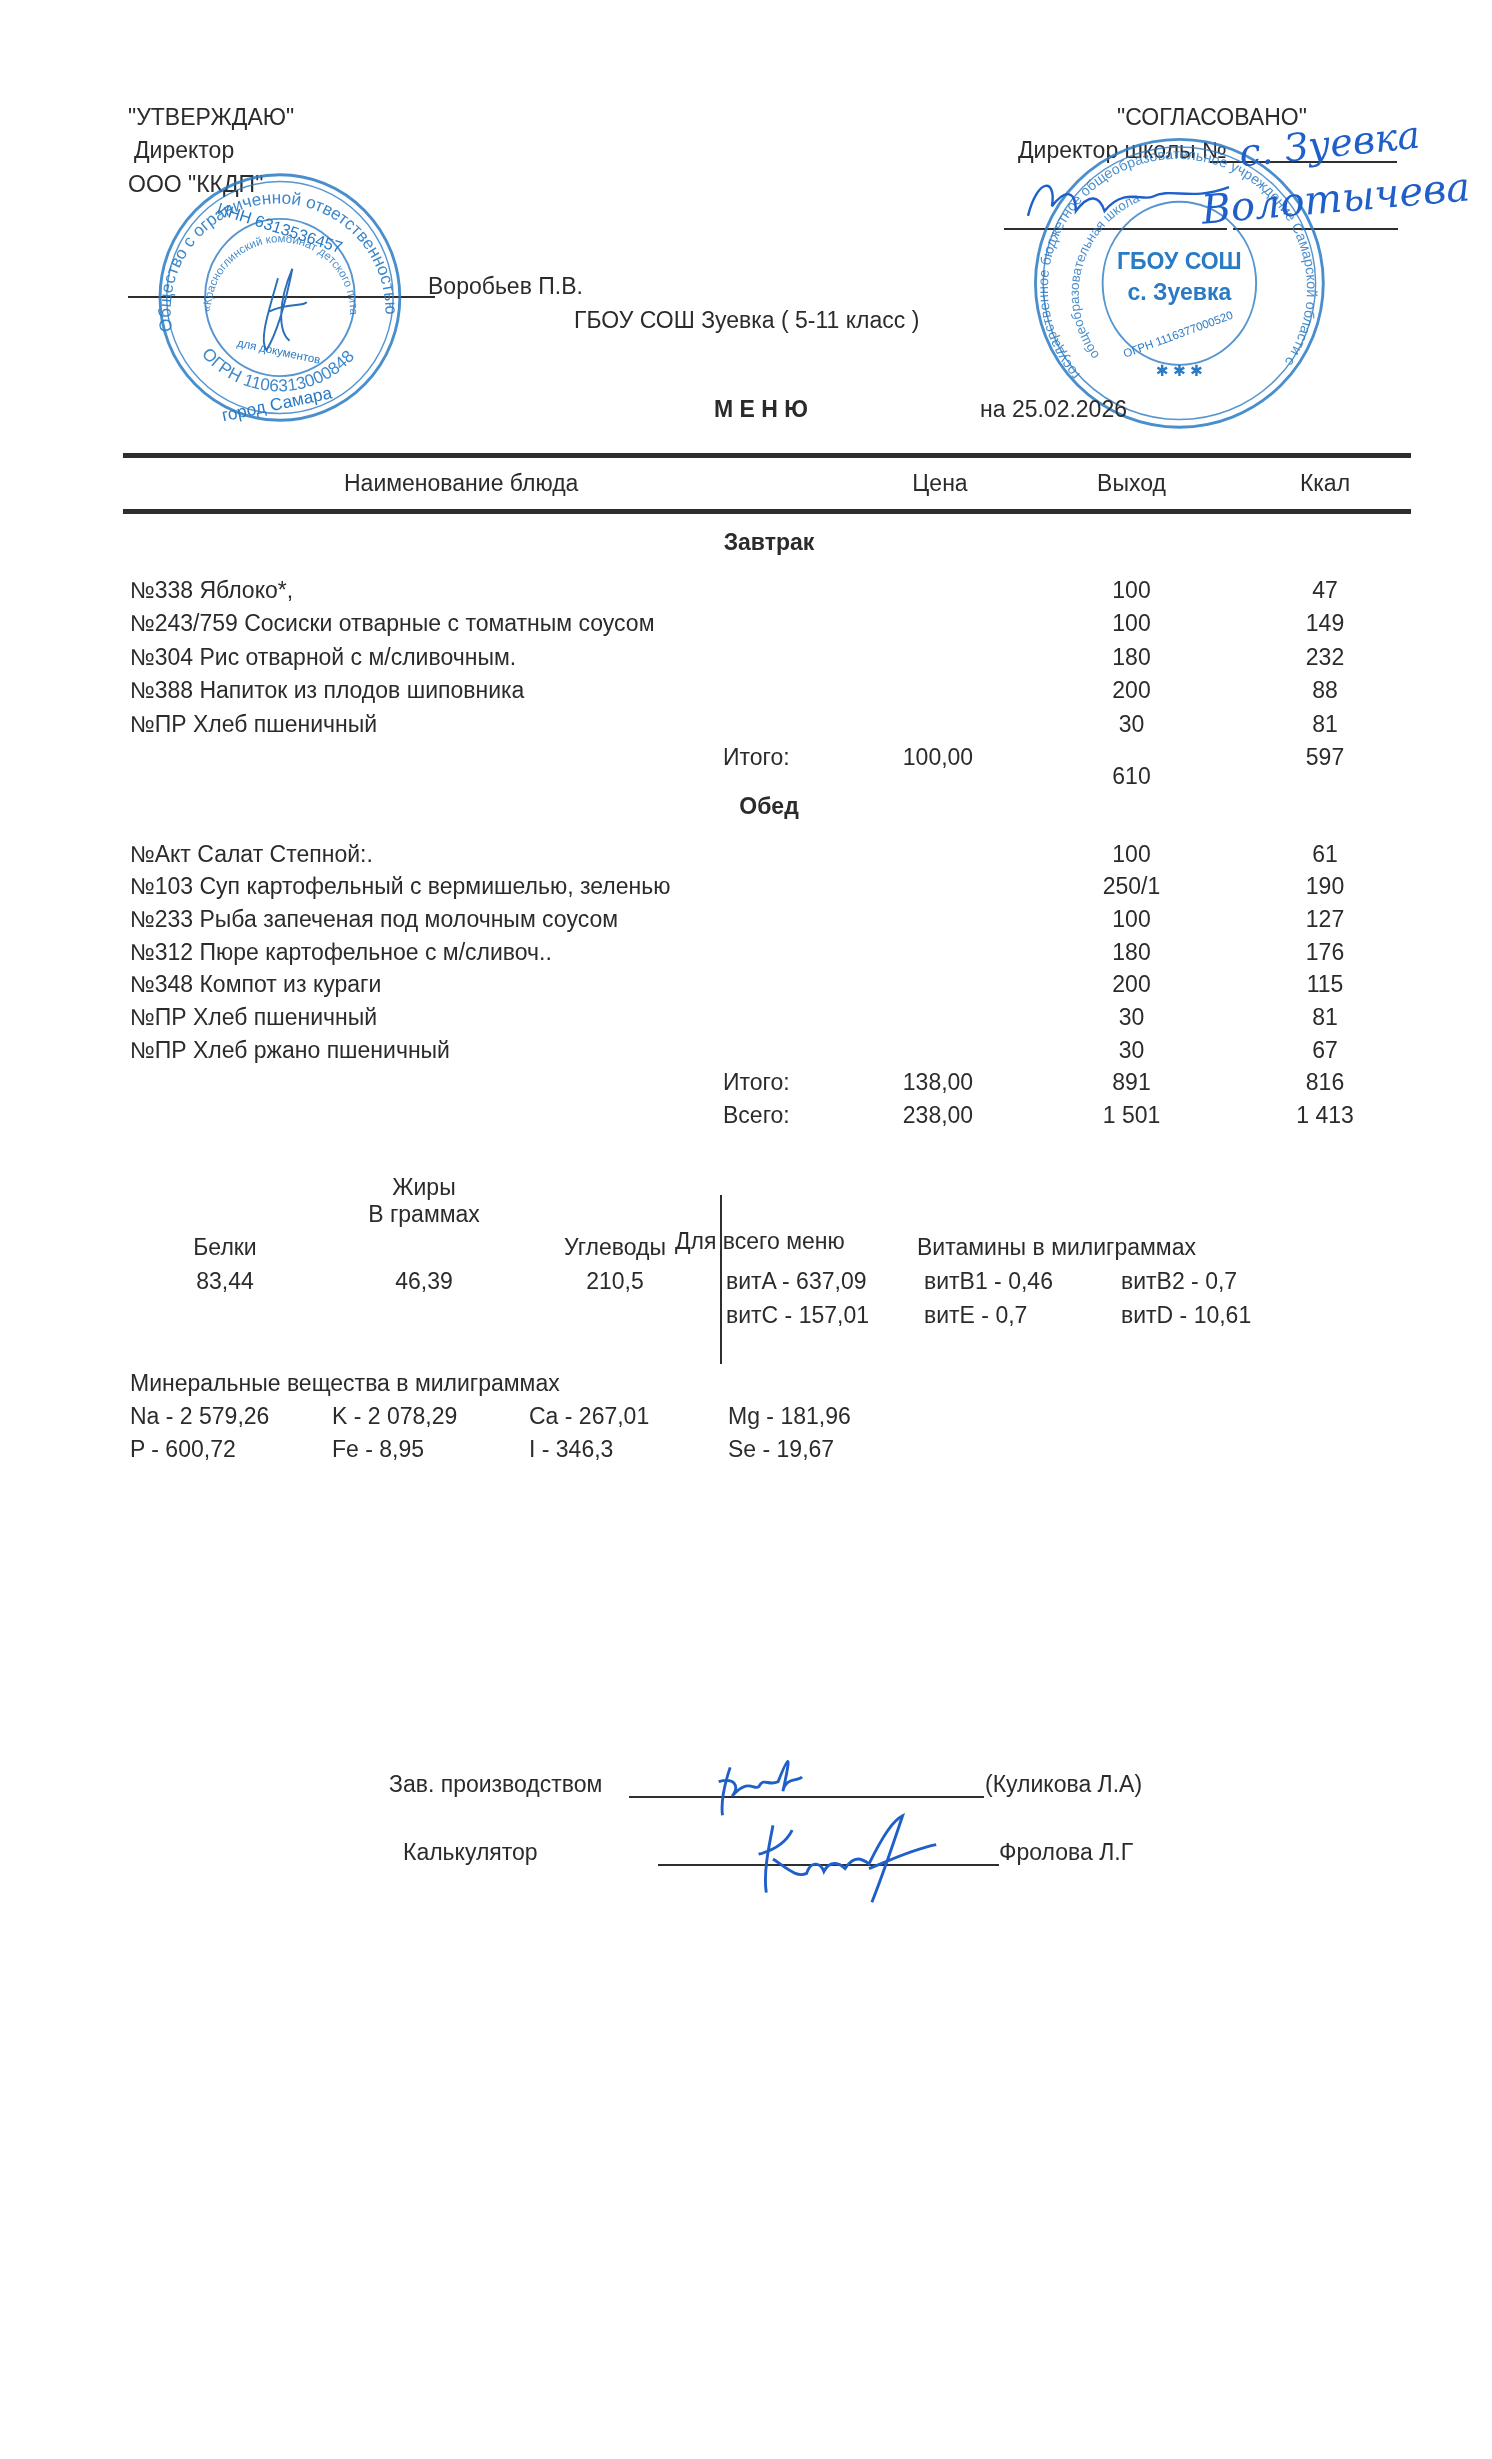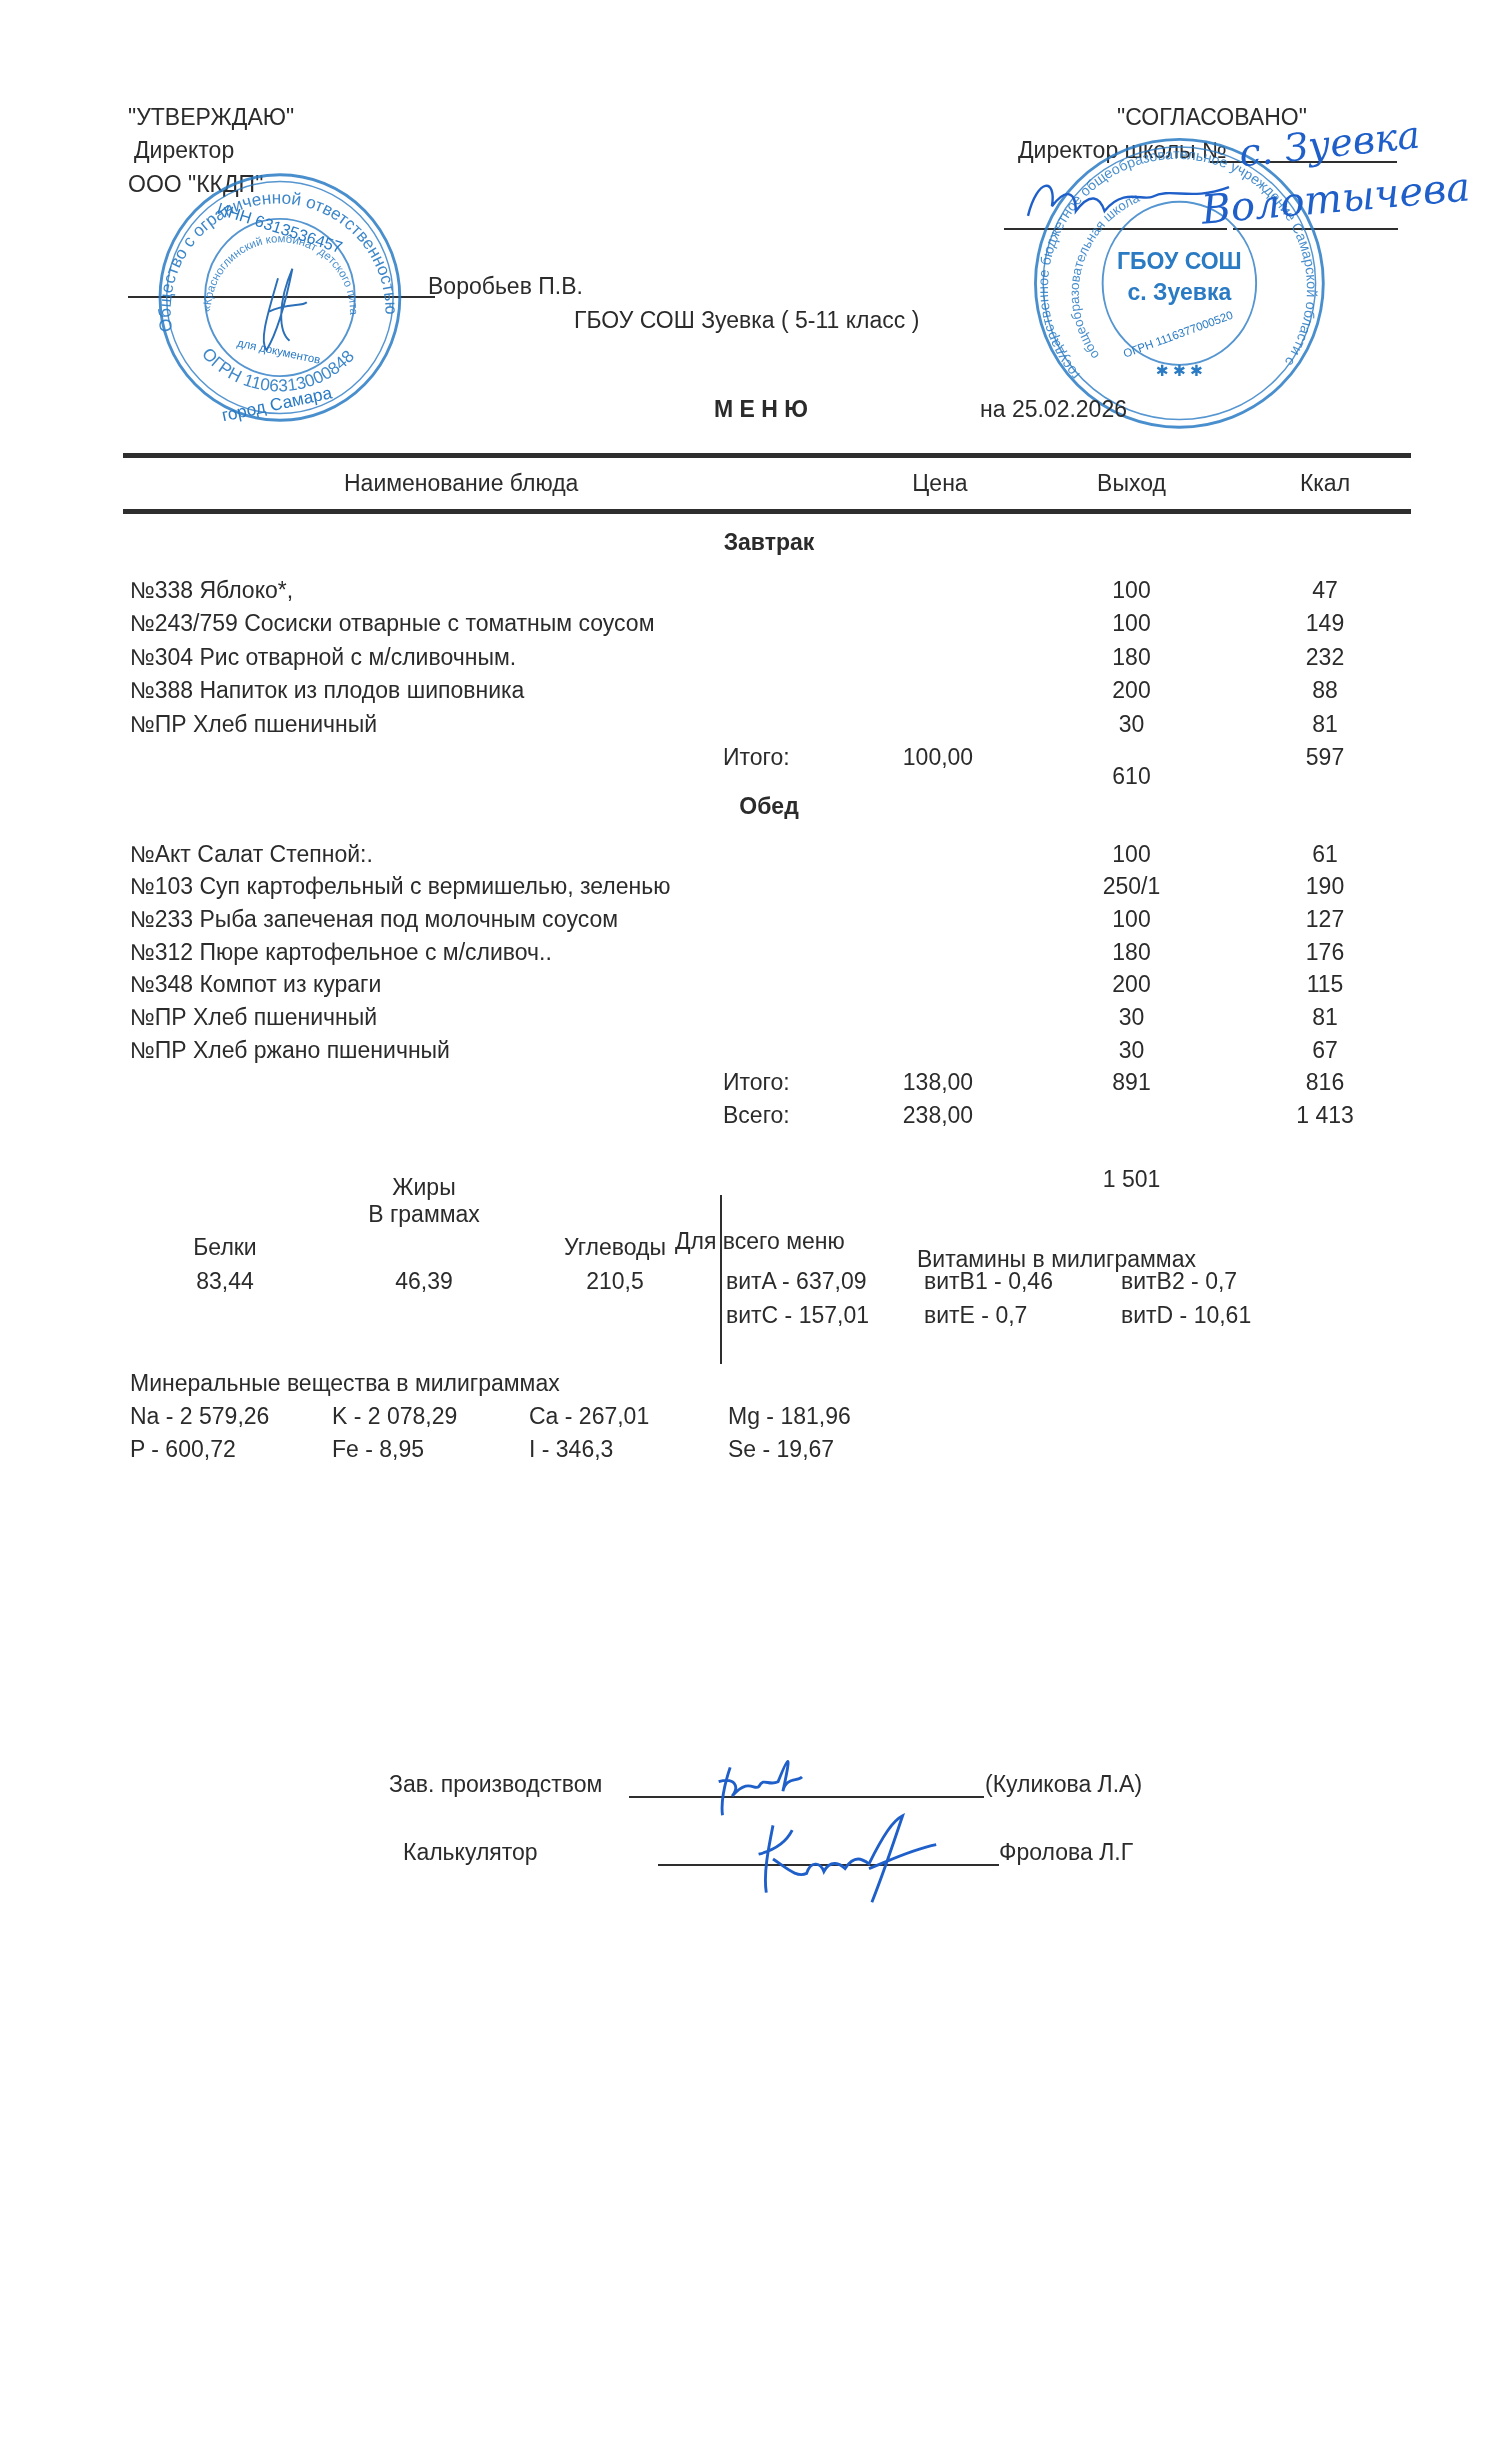--- a/index.html
+++ b/index.html
@@ -165,38 +165,38 @@
   </div>
   <div>
     <div class="abs" style="left:723px;top:1071px;">Итого:</div>
     <div class="abs r" style="left:865px;width:146px;top:1071px;">138,00</div>
     <div class="abs r" style="left:1057px;width:149px;top:1071px;">891</div>
     <div class="abs r" style="left:1249px;width:152px;top:1071px;">816</div>
   </div>
   <div>
     <div class="abs" style="left:723px;top:1104px;">Всего:</div>
     <div class="abs r" style="left:865px;width:146px;top:1104px;">238,00</div>
-    <div class="abs r" style="left:1057px;width:149px;top:1168px;">1 501</div>
+    <div class="abs r" style="left:1057px;width:149px;top:1104px;">1 501</div>
     <div class="abs r" style="left:1249px;width:152px;top:1104px;">1 413</div>
   </div>
 </div>
 
 <div class="abs" style="left:675px;top:1198px;margin-top:32px;">Для всего меню</div>
 <div class="abs c" style="left:328px;width:192px;top:1203px;">В граммах</div>
 
 <div class="abs c" style="left:148px;width:154px;top:1236px;">Белки</div>
 <div class="abs c" style="left:347px;width:154px;top:1176px;">Жиры</div>
 <div class="abs c" style="left:538px;width:154px;top:1236px;">Углеводы</div>
 <div class="abs c" style="left:148px;width:154px;top:1270px;">83,44</div>
 <div class="abs c" style="left:347px;width:154px;top:1270px;">46,39</div>
 <div class="abs c" style="left:538px;width:154px;top:1270px;">210,5</div>
 
 <div class="rule" style="left:720px;top:1195px;width:1.9px;height:169px;"></div>
 
-<div class="abs" style="left:917px;top:1236px;margin-top:12px;">Витамины в милиграммах</div>
+<div class="abs" style="left:917px;top:1236px;">Витамины в милиграммах</div>
 <div class="abs" style="left:726px;top:1270px;">витA - 637,09</div>
 <div class="abs" style="left:924px;top:1270px;">витB1 - 0,46</div>
 <div class="abs" style="left:1121px;top:1270px;">витB2 - 0,7</div>
 <div class="abs" style="left:726px;top:1304px;">витC - 157,01</div>
 <div class="abs" style="left:924px;top:1304px;">витE - 0,7</div>
 <div class="abs" style="left:1121px;top:1304px;">витD - 10,61</div>
 
 <div class="abs" style="left:130px;top:1372px;">Минеральные вещества в милиграммах</div>
 <div class="abs" style="left:130px;top:1405px;">Na - 2 579,26</div>
 <div class="abs" style="left:332px;top:1405px;">K - 2 078,29</div>

